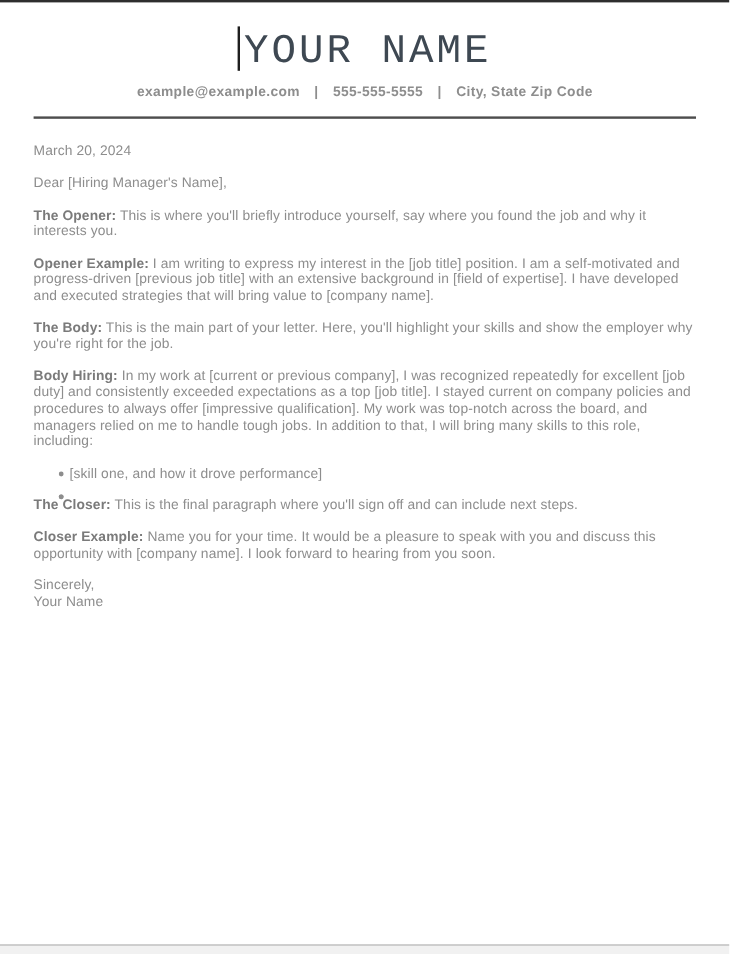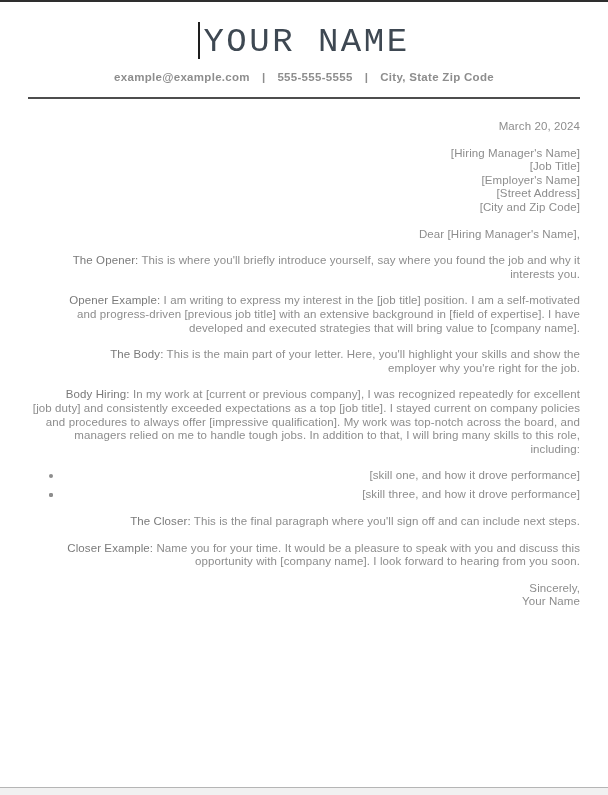--- a/index.html
+++ b/index.html
@@ -59,28 +59,26 @@
     background: #4d4d4d;
   }
 
   
   .letter {
     margin: 21px 28px 0 28px;
     font-size: 11.5px;
     line-height: 13.6px;
     color: #8d8d8d;
     letter-spacing: 0.1px;
-    text-align: right;
   }
   .letter .block { margin-bottom: 13px; }
   .letter .line { display: block; }
   .lead {
-    font-weight: normal;
+    font-weight: bold;
     color: #7a7a7a;
-    margin-left: 36px;
   }
 
   ul.skills {
     list-style: none;
     margin: 12px 0 13px 21px;
   }
   ul.skills li {
     position: relative;
     padding-left: 9px;
     margin-bottom: 5.5px;
@@ -120,27 +118,20 @@
       <span>example@example.com</span><span class="sep">|</span><span>555-555-5555</span><span class="sep">|</span><span>City, State Zip Code</span>
     </div>
   </div>
 
   <div class="divider"></div>
 
   <div class="letter">
 
     <div class="block">March 20, 2024</div>
 
-    <div class="block">
-      <span class="line">[Hiring Manager's Name]</span>
-      <span class="line">[Job Title]</span>
-      <span class="line">[Employer's Name]</span>
-      <span class="line">[Street Address]</span>
-      <span class="line">[City and Zip Code]</span>
-    </div>
 
     <div class="block">Dear [Hiring Manager's Name],</div>
 
     <p class="block">
       <span class="lead">The Opener:</span>
       <span>This is where you'll briefly introduce yourself, say where you found the job and why it interests you.</span>
     </p>
 
     <p class="block">
       <span class="lead">Opener Example:</span>
@@ -153,21 +144,21 @@
     </p>
 
     <p class="block">
       <span class="lead">Body Hiring:</span>
       <span>In my work at [current or previous company], I was recognized repeatedly for excellent [job duty] and consistently exceeded expectations as a top [job title]. I stayed current on company policies and procedures to always offer [impressive qualification]. My work was top-notch across the board, and managers relied on me to handle tough jobs. In addition to that, I will bring many skills to this role, including:</span>
     </p>
 
     <ul class="skills">
       <li><span class="dot"></span><span>[skill one, and how it drove performance]</span></li>
       <li><span class="dot"></span></li>
-      <li><span class="dot"></span><span>[skill three, and how it drove performance]</span></li>
+      <li><span class="dot"></span></li>
     </ul>
 
     <p class="block">
       <span class="lead">The Closer:</span>
       <span>This is the final paragraph where you'll sign off and can include next steps.</span>
     </p>
 
     <p class="block">
       <span class="lead">Closer Example:</span>
       <span>Name you for your time. It would be a pleasure to speak with you and discuss this opportunity with [company name]. I look forward to hearing from you soon.</span>

